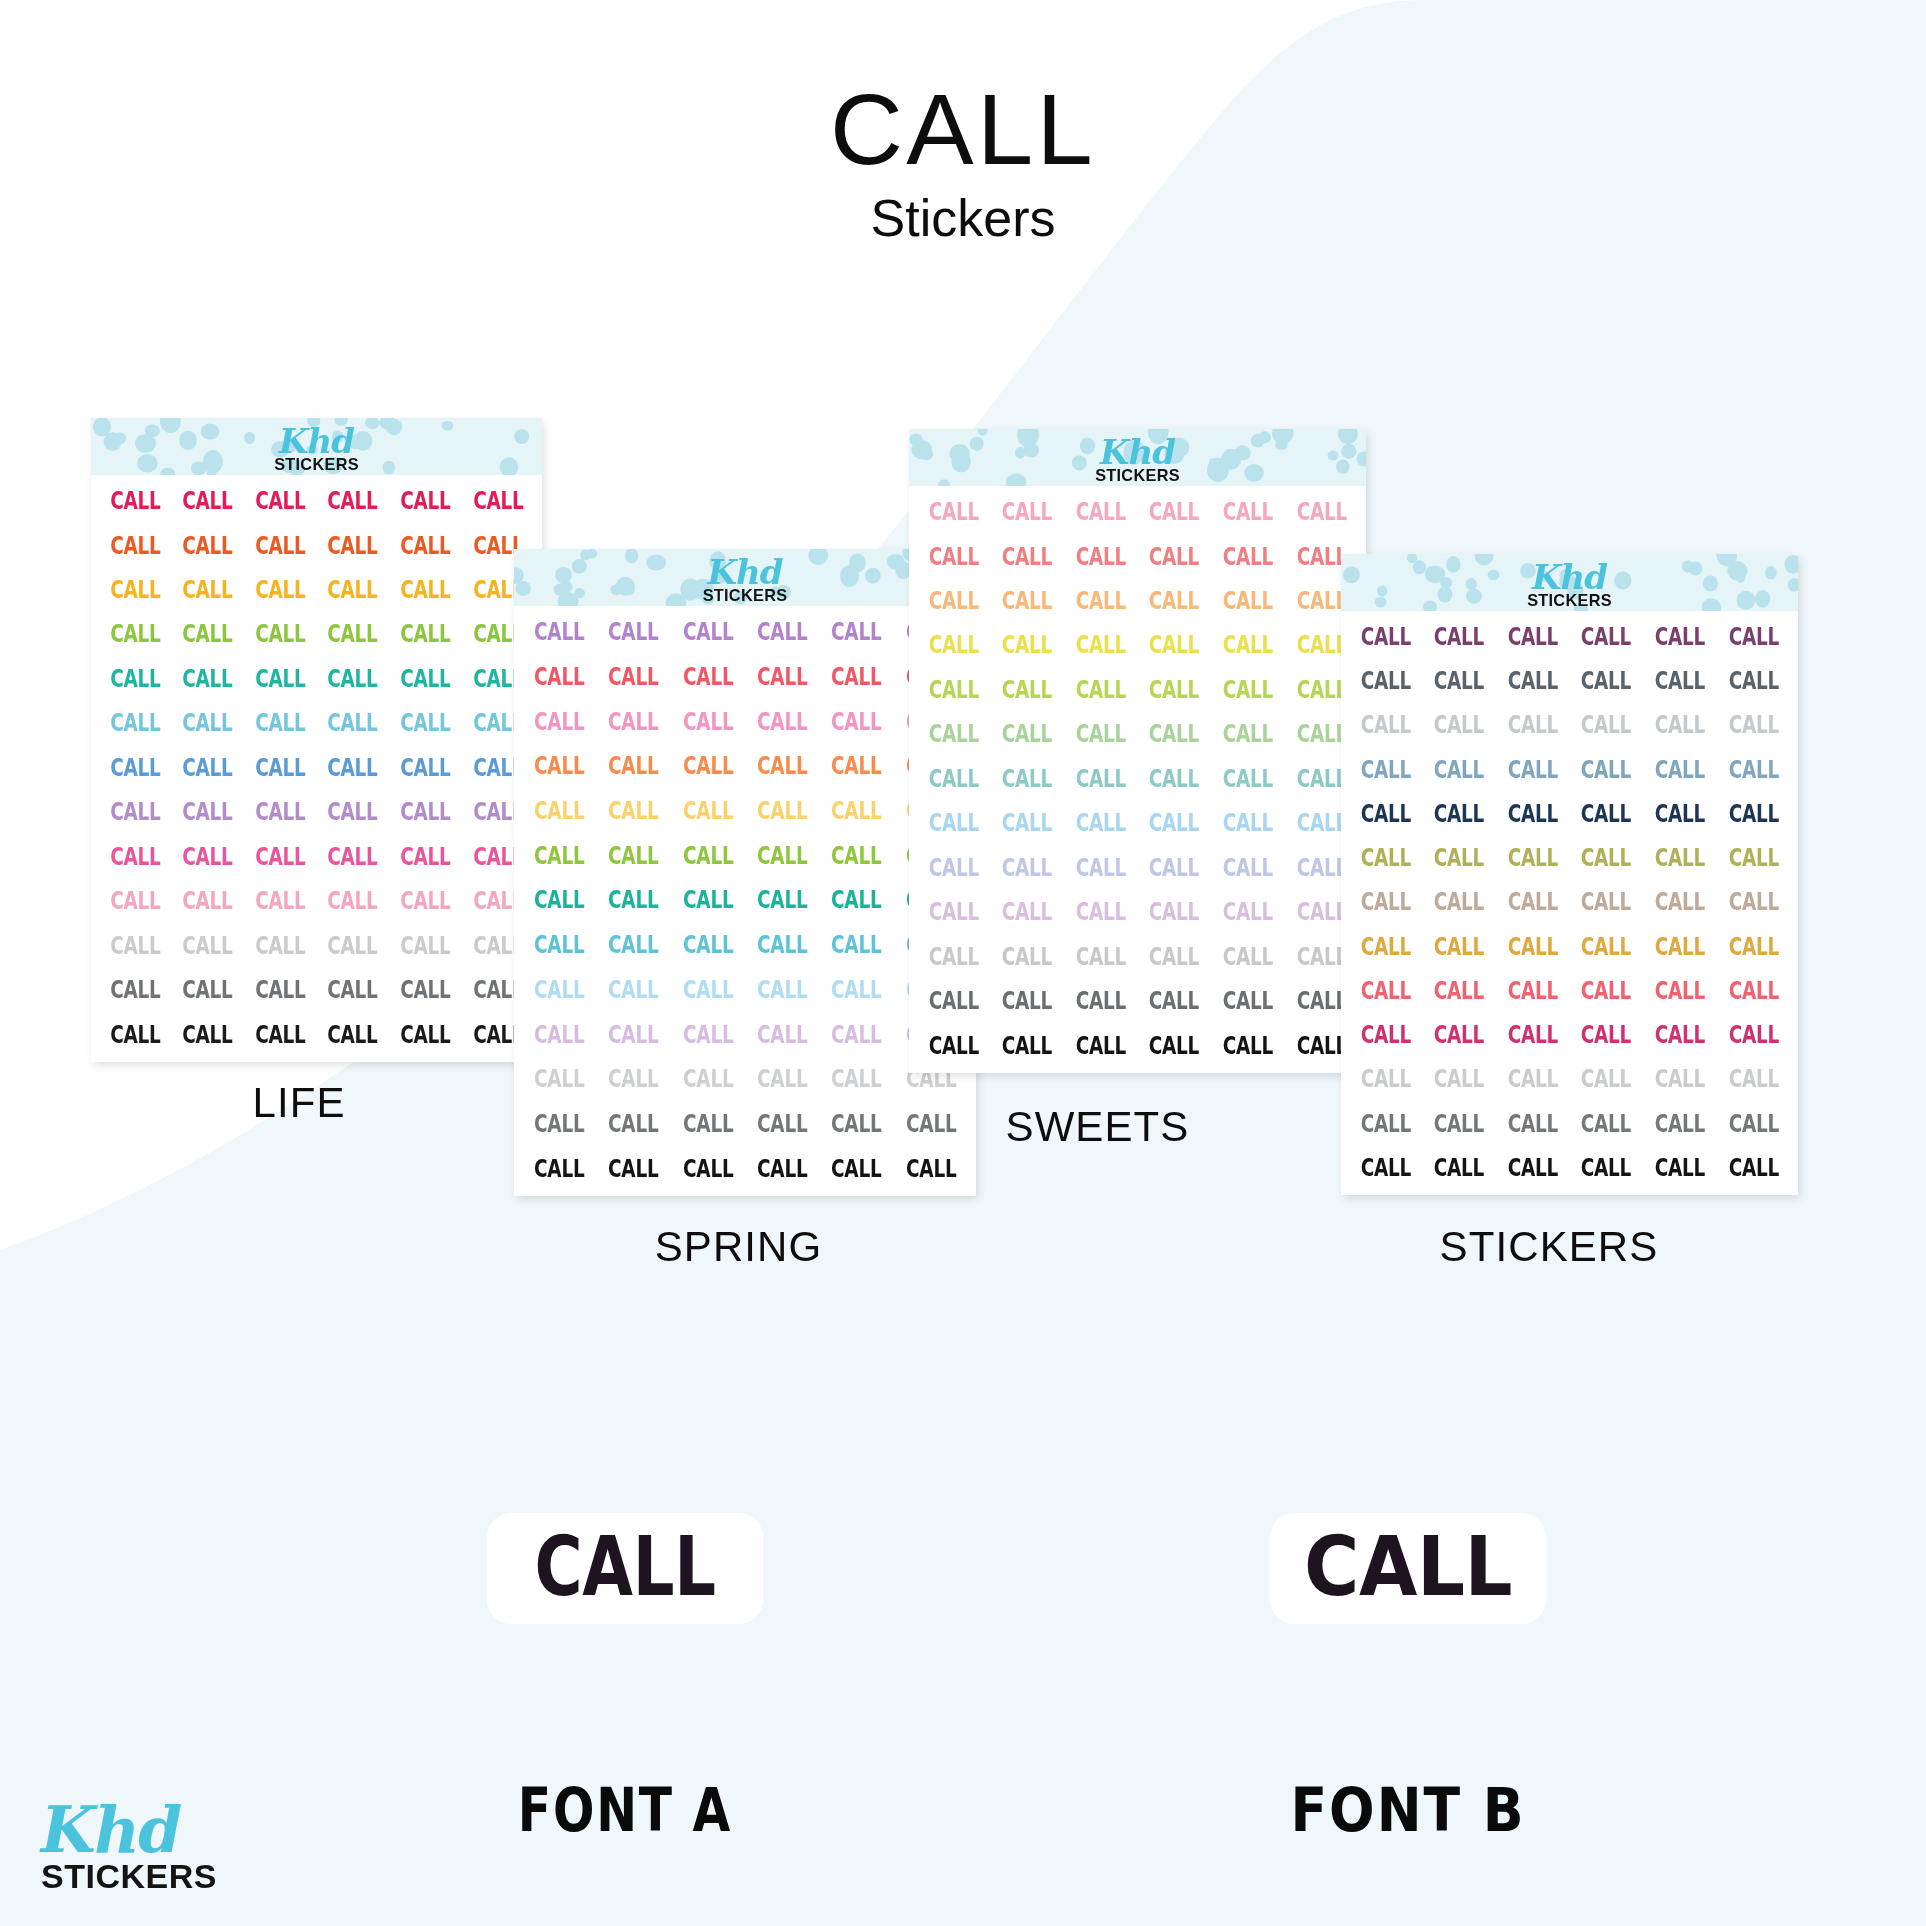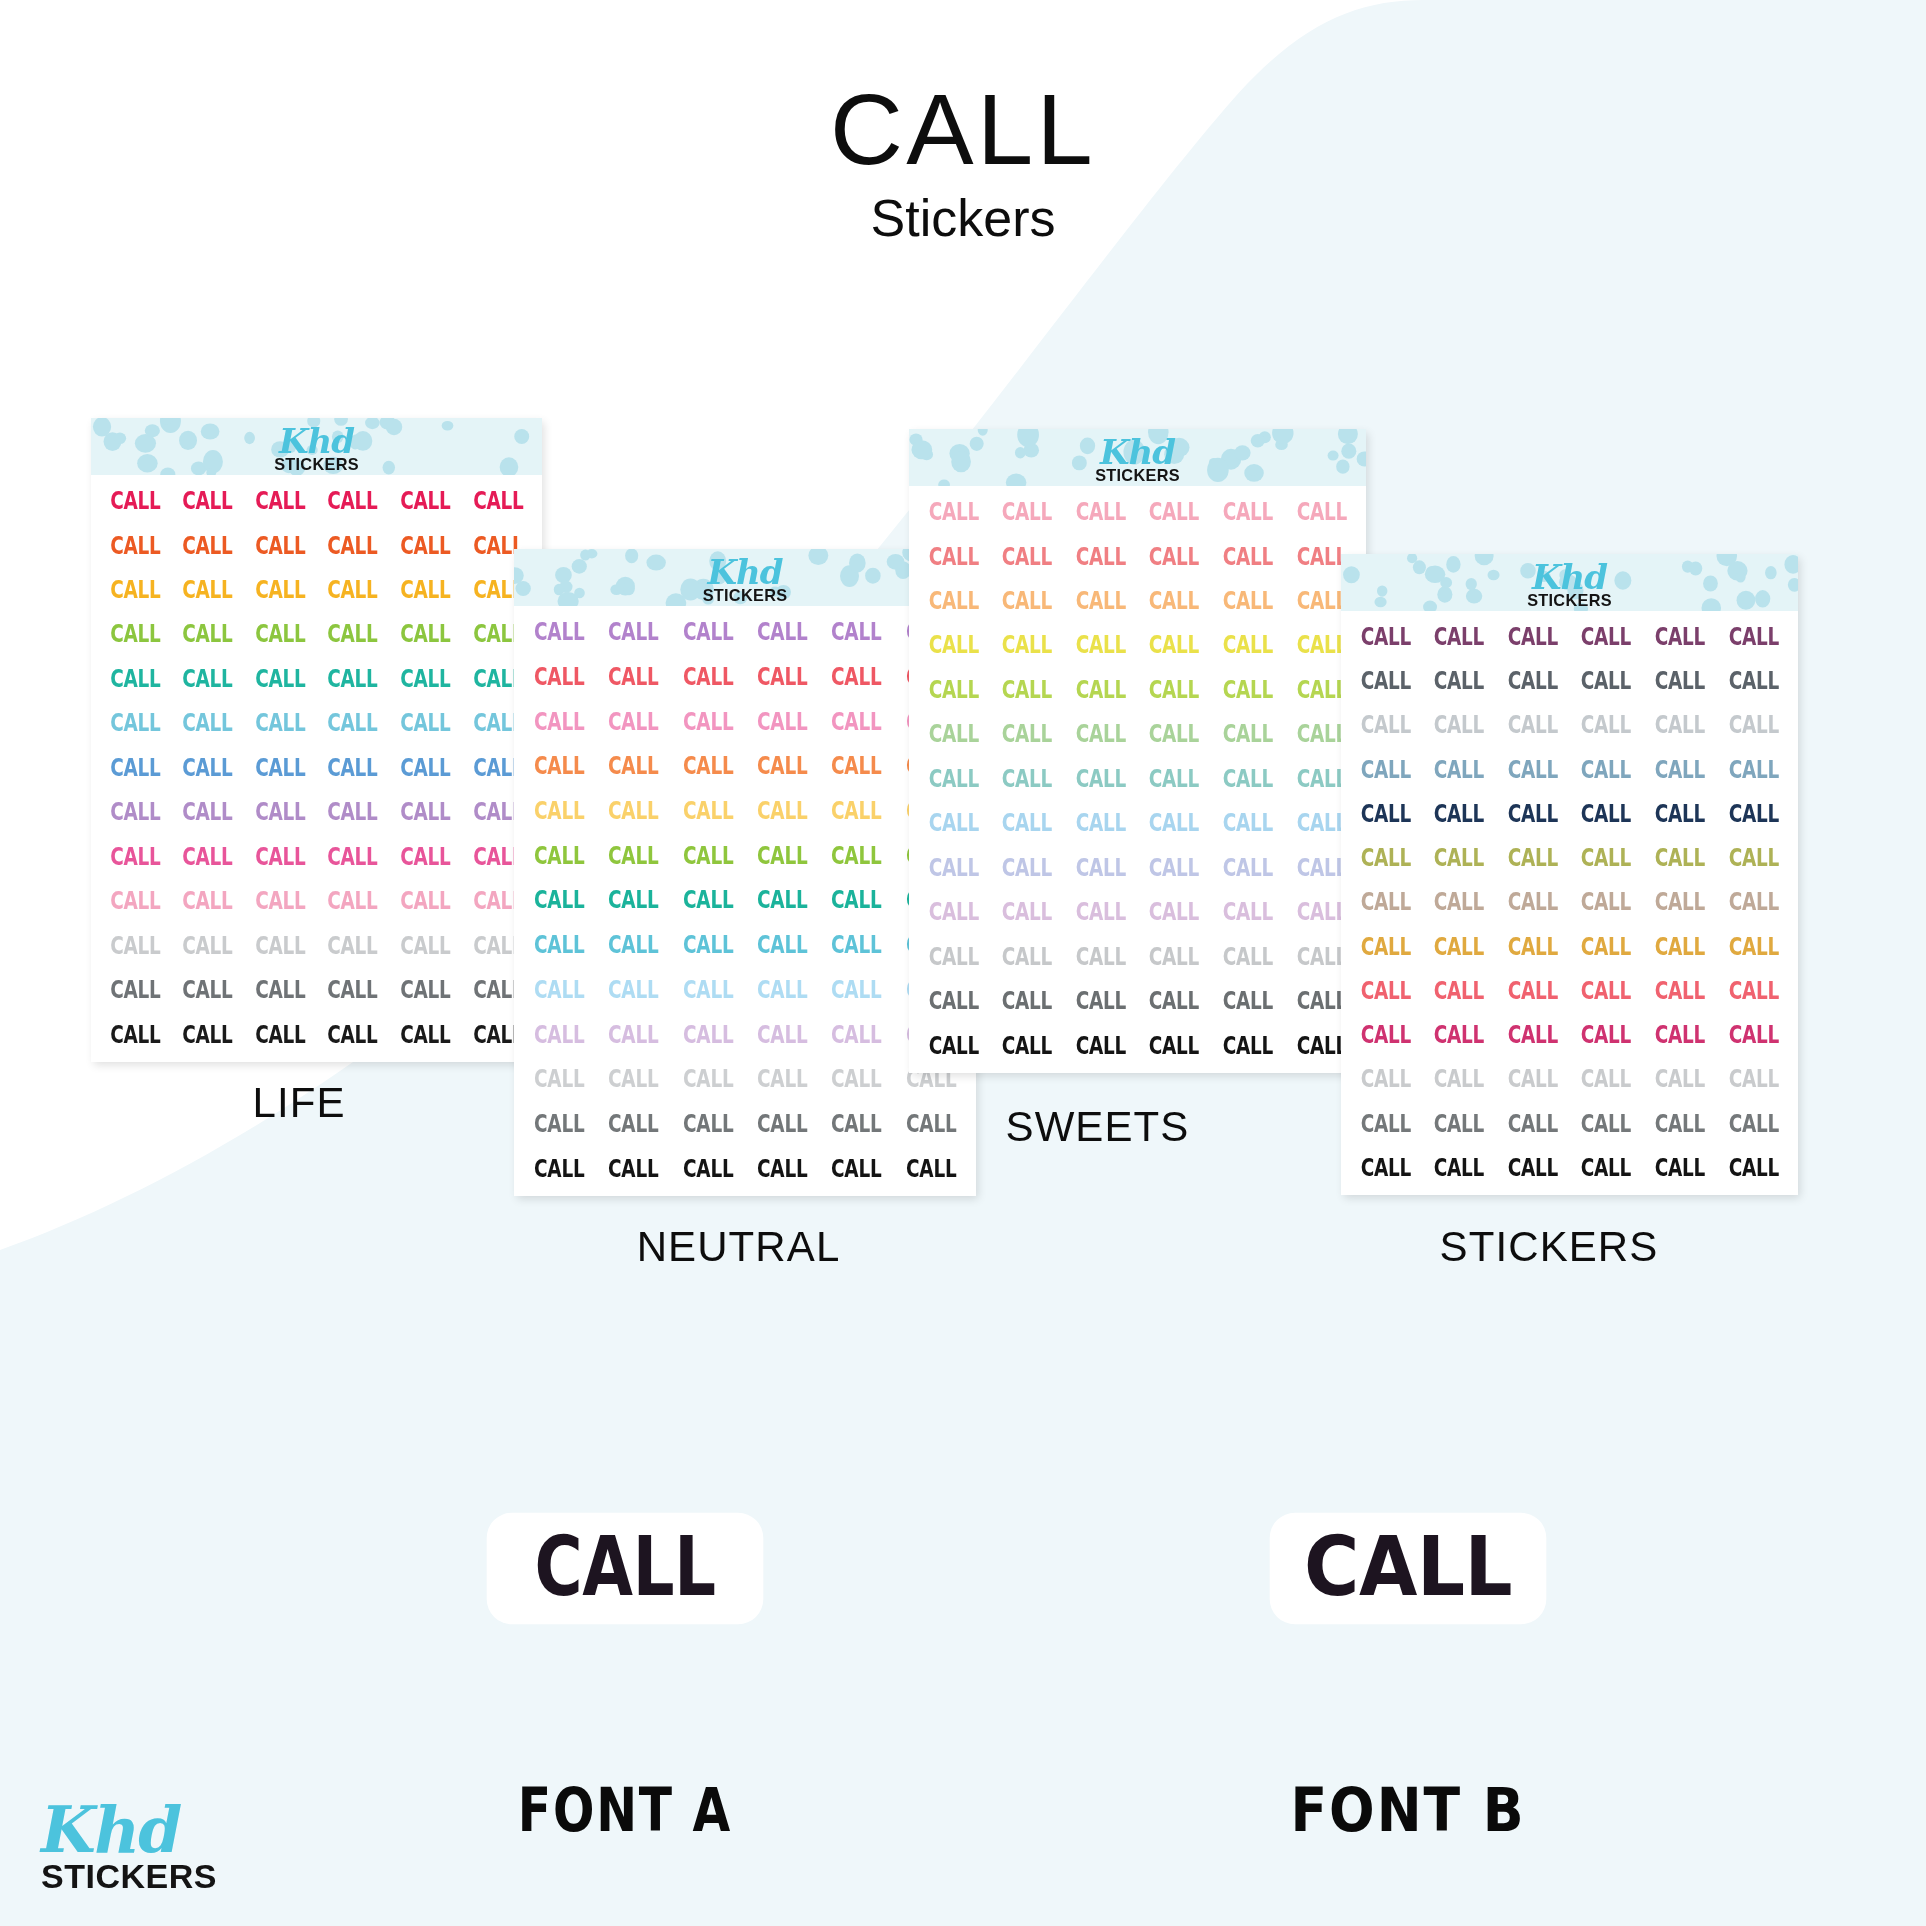--- a/index.html
+++ b/index.html
@@ -694,21 +694,21 @@
         <div class="sticker-cell" style="color: rgb(20, 20, 20); font-size: 25px;">CALL</div>
         <div class="sticker-cell" style="color: rgb(20, 20, 20); font-size: 25px;">CALL</div>
         <div class="sticker-cell" style="color: rgb(20, 20, 20); font-size: 25px;">CALL</div>
         <div class="sticker-cell" style="color: rgb(20, 20, 20); font-size: 25px;">CALL</div>
         <div class="sticker-cell" style="color: rgb(20, 20, 20); font-size: 25px;">CALL</div>
       </div>
     </div>
   </div>
 
 <div class="sheet-caption" style="left:163px; top:1079px; width:272px;">LIFE</div>
-<div class="sheet-caption" style="left:592px; top:1223px; width:293px;">NEUTRAL</div>
+<div class="sheet-caption" style="left:592px; top:1223px; width:293px;">SPRING</div>
 <div class="sheet-caption" style="left:902px; top:1103px; width:391px;">SWEETS</div>
 <div class="sheet-caption" style="left:1272px; top:1223px; width:554px;">STICKERS</div>
 
 <div class="font-sample" style="left:413px; top:1516px; width:424px;">
   <span class="font-sample-sticker">
     <span class="font-sample-word narrow">CALL</span>
   </span>
   <span class="font-sample-label narrow">FONT A</span>
 </div>
 

